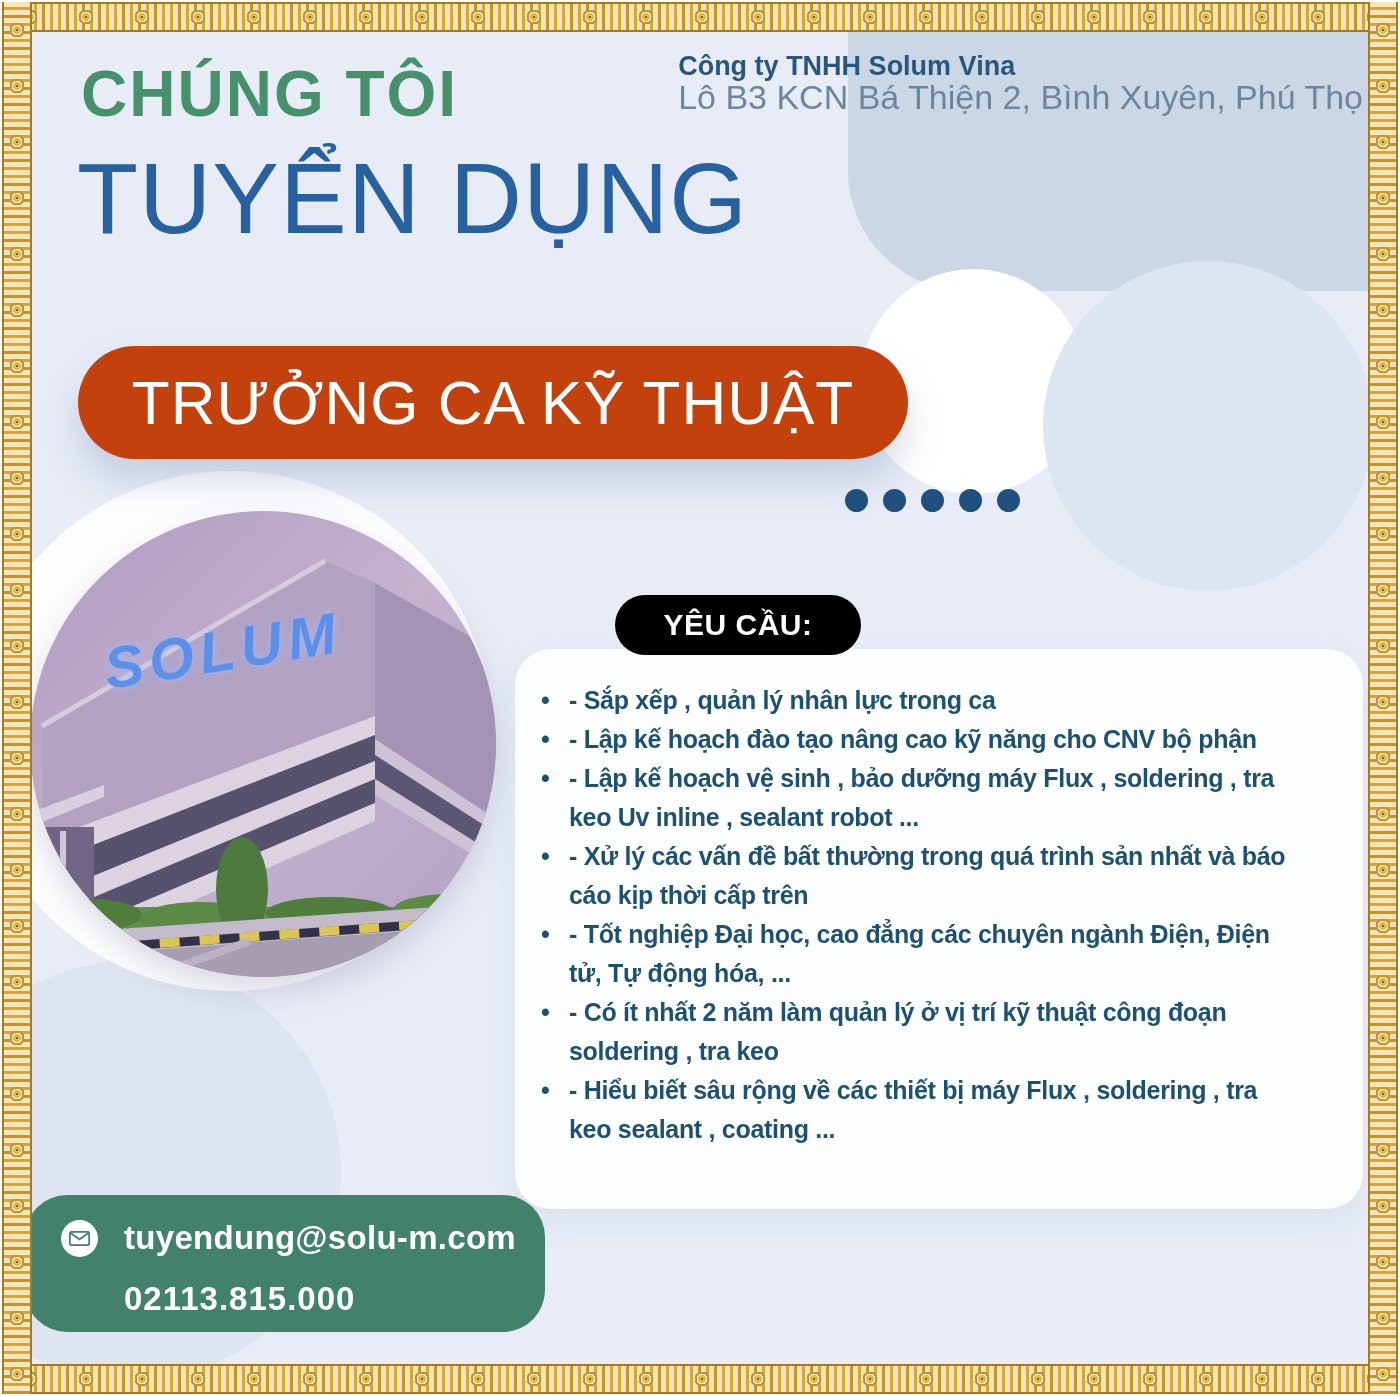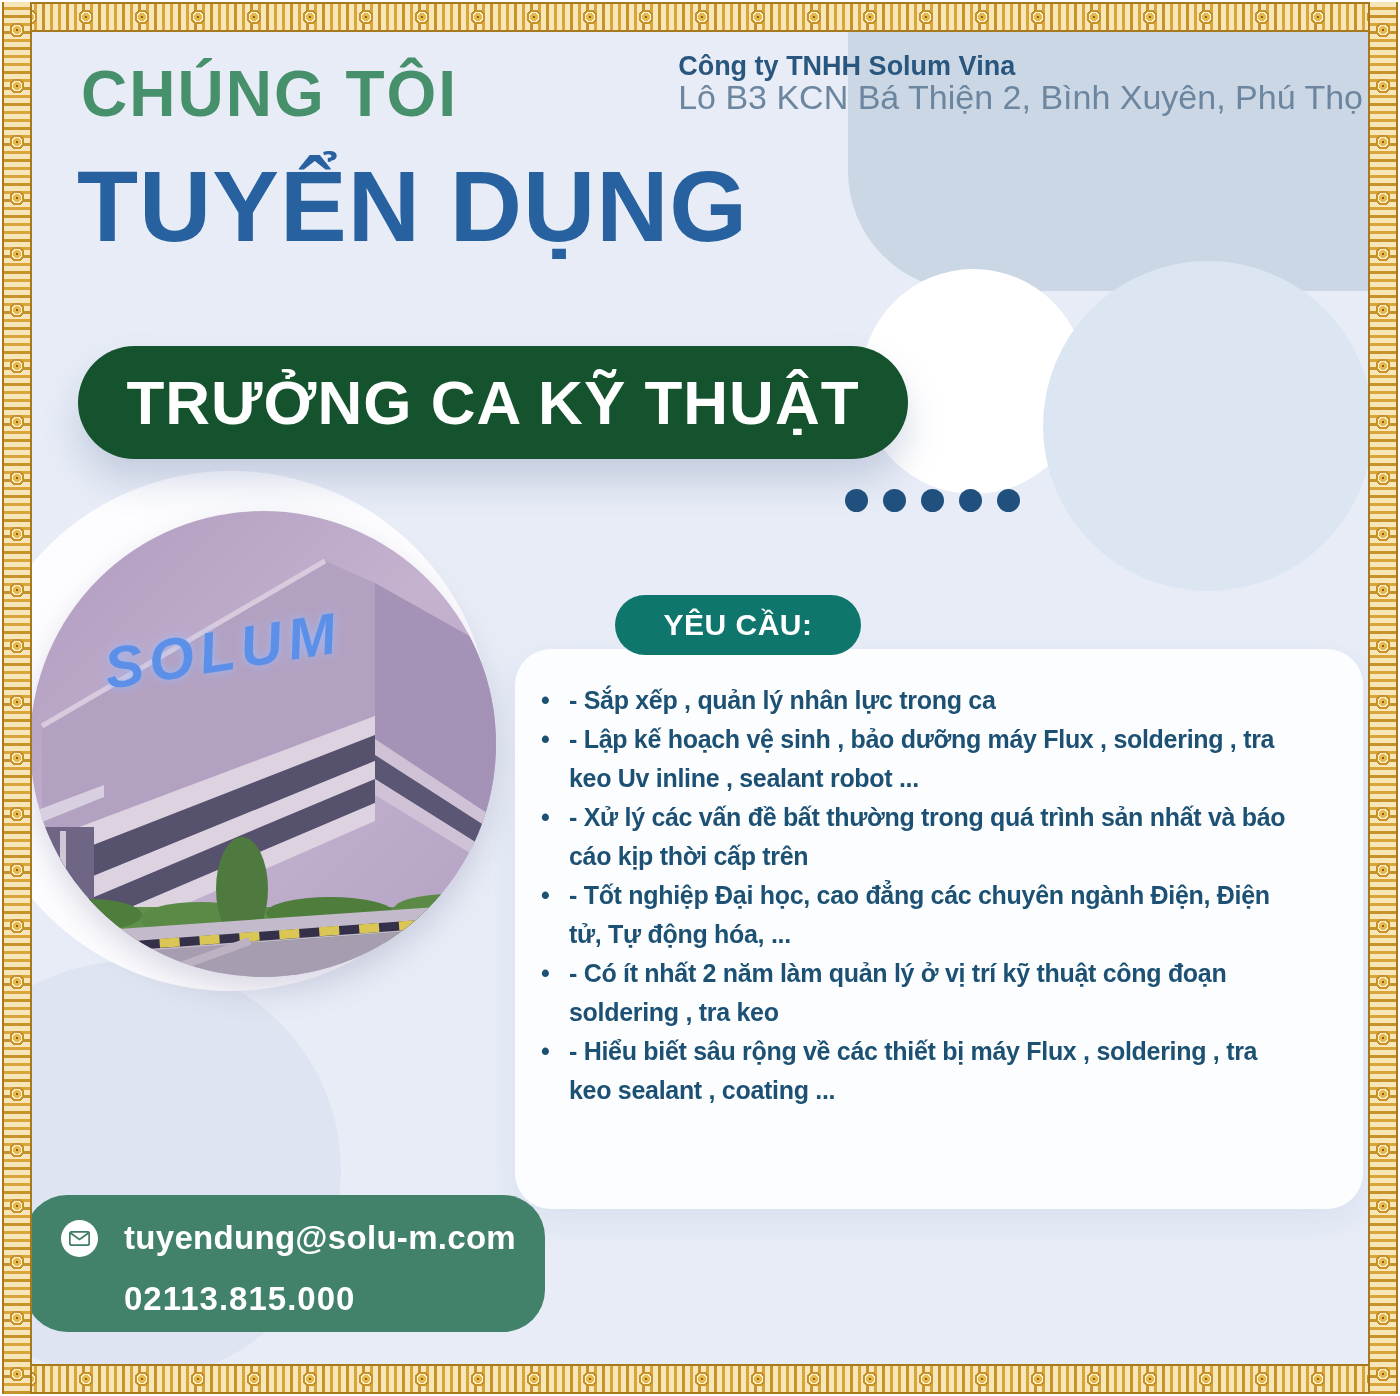--- a/index.html
+++ b/index.html
@@ -41,40 +41,40 @@
   .circle-bottomleft{left:-110px;top:930px;width:420px;height:420px;border-radius:50%;background:#dee4f1;}
   .circle-photo-back{left:-60px;top:440px;width:520px;height:520px;border-radius:50%;background:#fdfdff;}
 
   
   .company{top:20px;right:6px;line-height:31px;}
   .company .name{font-size:27px;font-weight:700;color:#29567e;}
   .company .addr{font-size:34px;font-weight:400;color:#6d86a0;}
 
   
   .hl1{left:50px;top:26px;font-size:64px;font-weight:700;letter-spacing:2px;color:#46906c;}
-  .hl2{left:46px;top:120px;font-size:100px;font-weight:700;letter-spacing:1px;color:#27619f;line-height:1.1;}
+  .hl2{left:46px;top:112px;font-size:100px;font-weight:400;letter-spacing:1px;color:#27619f;line-height:1.1;}
 
   
   .banner{
-    left:47px;top:315px;width:830px;height:113px;border-radius:57px;background:#14532d;
+    left:47px;top:315px;width:830px;height:113px;border-radius:57px;background:#c2410c;
     display:flex;align-items:center;justify-content:center;
-    color:#fff;font-size:62px;font-weight:700;letter-spacing:1px;
+    color:#fff;font-size:62px;font-weight:400;letter-spacing:1px;
     box-shadow:0 22px 35px rgba(110,130,170,.28);
   }
 
   
   .dots{left:814px;top:458px;display:flex;gap:15px;}
   .dot{width:23px;height:23px;border-radius:50%;background:#20507e;}
 
   
   .panel{left:484px;top:618px;width:848px;height:560px;background:rgba(253,254,255,.94);
     border-radius:36px;box-shadow:0 12px 30px rgba(140,160,200,.14);}
 
   .req-pill{
-    left:584px;top:564px;width:246px;height:60px;border-radius:30px;background:#0f766e;
+    left:584px;top:564px;width:246px;height:60px;border-radius:30px;background:#000000;
     display:flex;align-items:center;justify-content:center;
     color:#fff;font-size:30px;font-weight:700;letter-spacing:.5px;
   }
   .req-list{left:500px;top:646px;width:846px;}
   .req-list ul{margin:4px;padding:0;list-style:none;}
   .req-list li{
     position:relative;padding-left:34px;color:#1d5174;font-weight:700;
     font-size:25px;line-height:39px;letter-spacing:-0.3px;white-space:pre-line;
   }
   .req-list li::before{content:"•";position:absolute;left:6px;top:0;}
@@ -183,20 +183,21 @@
       </svg>
     </div>
 
     <div class="abs panel"></div>
     <div class="abs req-pill">
       <span>YÊU CẦU:</span>
     </div>
     <div class="abs req-list">
       <ul>
           <li>- Sắp xếp , quản lý nhân lực trong ca</li>
+          <li>- Lập kế hoạch đào tạo nâng cao kỹ năng cho CNV bộ phận</li>
           <li>- Lập kế hoạch vệ sinh , bảo dưỡng máy Flux , soldering ,  tra
 keo Uv inline , sealant robot ...</li>
           <li>- Xử lý các vấn đề bất thường trong quá trình sản nhất và báo
 cáo kịp thời cấp trên</li>
           <li>- Tốt nghiệp Đại học, cao đẳng các chuyên ngành Điện, Điện
 tử, Tự động hóa, ...</li>
           <li>- Có ít nhất 2 năm làm quản lý ở vị trí kỹ thuật công đoạn
 soldering , tra keo</li>
           <li>- Hiểu biết sâu rộng về các thiết bị máy Flux , soldering , tra
 keo sealant , coating ...</li>

